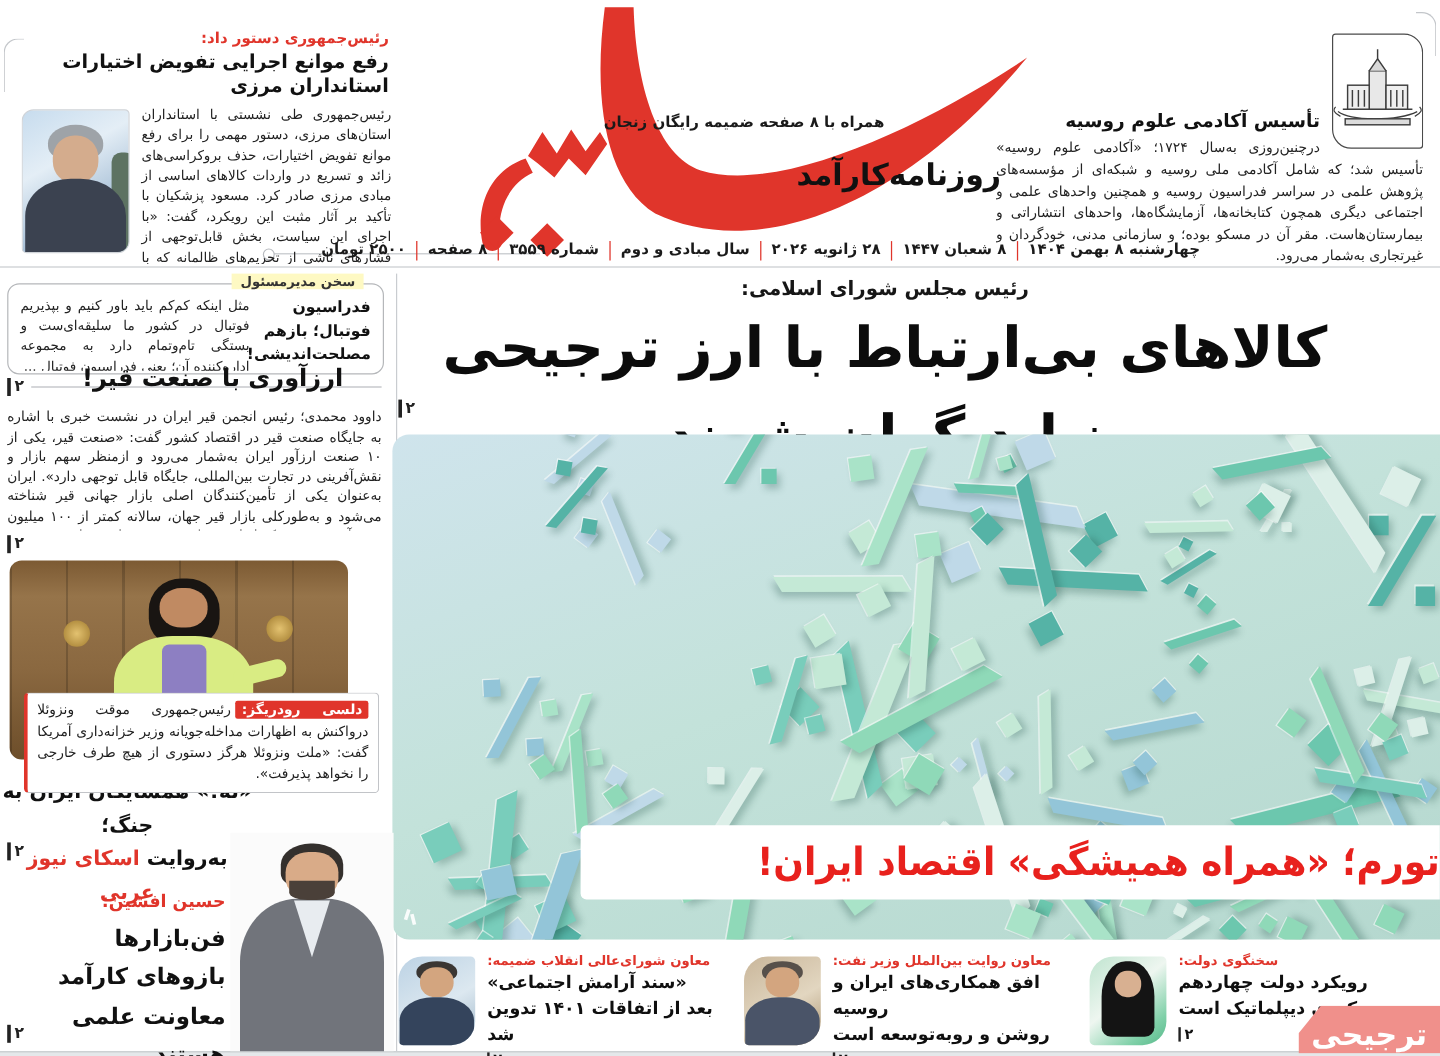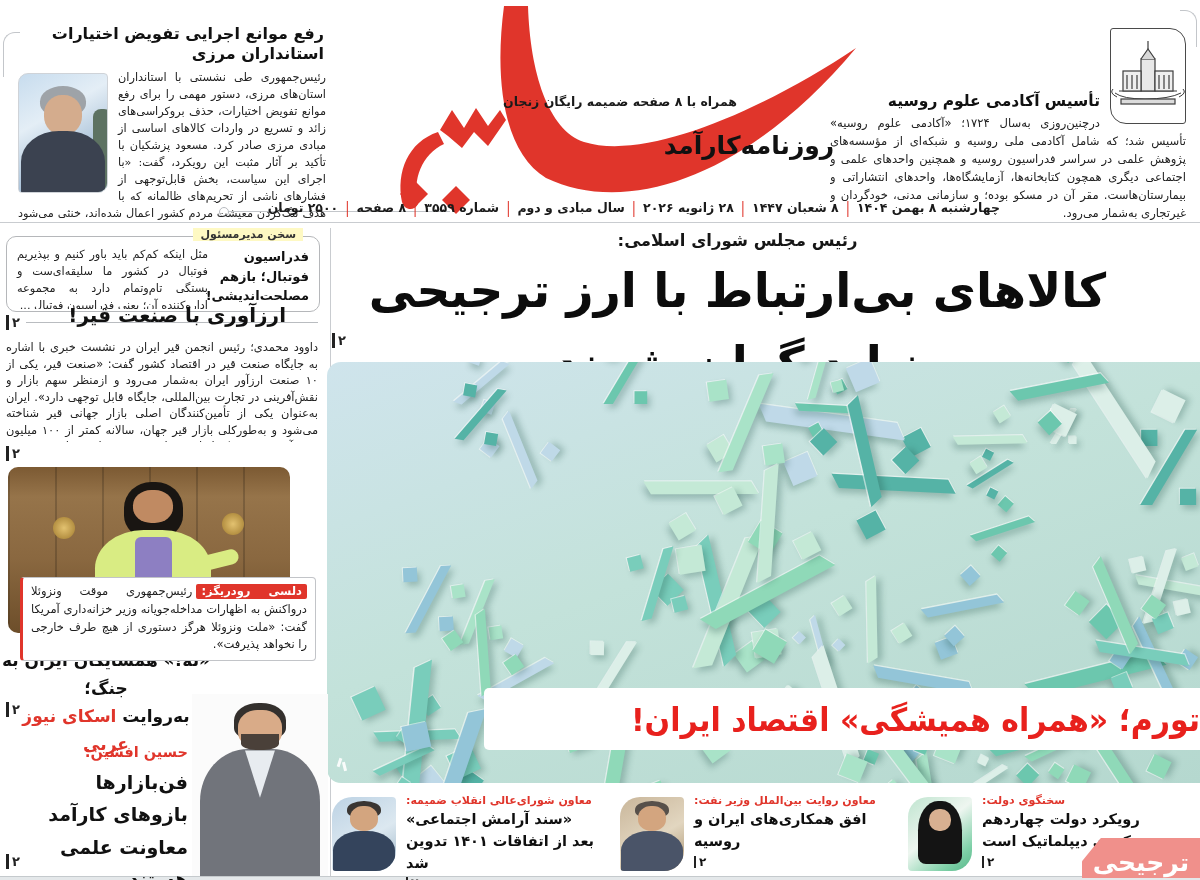--- a/index.html
+++ b/index.html
@@ -107,20 +107,21 @@
 <body>
 
 <div class="corner tl"></div>
 <div class="corner tr"></div>
 <div class="hrule" style="left:0;top:222px;width:1200px;"></div>
 <div class="vrule" style="left:330px;top:228px;height:648px;"></div>
 <div class="dotline"></div>
 <div class="bottomband"></div>
 
 <div class="abs box1 rtl">
+  <div class="kick">رئیس‌جمهوری دستور داد:</div>
   <div class="ttl">رفع موانع اجرایی تفویض اختیارات استانداران مرزی</div>
   <div class="bd jt">
     <span class="ph-pez">
       <span class="chair"></span>
         <span class="hair"></span>
         <span class="face"></span>
         <span class="coat"></span>
     </span><span>رئیس‌جمهوری طی نشستی با استانداران استان‌های مرزی، دستور مهمی را برای رفع موانع تفویض اختیارات، حذف بروکراسی‌های زائد و تسریع در واردات کالاهای اساسی از مبادی مرزی صادر کرد. مسعود پزشکیان با تأکید بر آثار مثبت این رویکرد، گفت: «با اجرای این سیاست، بخش قابل‌توجهی از فشارهای ناشی از تحریم‌های ظالمانه که با هدف تنگ‌کردن معیشت مردم کشور اعمال شده‌اند، خنثی می‌شود و در خصوص نحوه اجرا و آثار آن نیز اطلاع‌رسانی شفاف و دقیق به مردم صورت خواهد گرفت. در شرایط فعلی کشور، لازم است امور با شتاب و دقت‌عمل بیشتر و فارغ از روال‌های مرسوم و بروکراسی‌های کُندکننده اجرایی شود».</span>
   </div>
 </div>
@@ -342,20 +343,21 @@
 <div class="teaser" style="left:620px;">
   <div class="ph tph" style="background:linear-gradient(150deg,#c9b69a,#e2d6c0 55%,#a8916d);">
     <span class="hairc" style="background:#57504a;"></span>
       <span class="head" style="background:#d3a57f;"></span>
       <span class="coat" style="background:#4a5468;"></span>
   </div>
   <div class="tx">
     <div class="kick">معاون روایت بین‌الملل وزیر نفت:</div>
     <div class="ttl">
       <div>افق همکاری‌های ایران و روسیه</div>
+      <div>روشن و روبه‌توسعه است</div>
     </div>
     <div class="pref2">
         <span class="bar"></span>
         <span class="num">۲</span>
       </div>
   </div>
 </div>
 
 <div class="teaser" style="left:908px;width:252px;">
   <div class="ph tph" style="background:linear-gradient(140deg,#bfe4cf,#eef6f0 45%,#7fd0a8 80%,#57b88a);">

